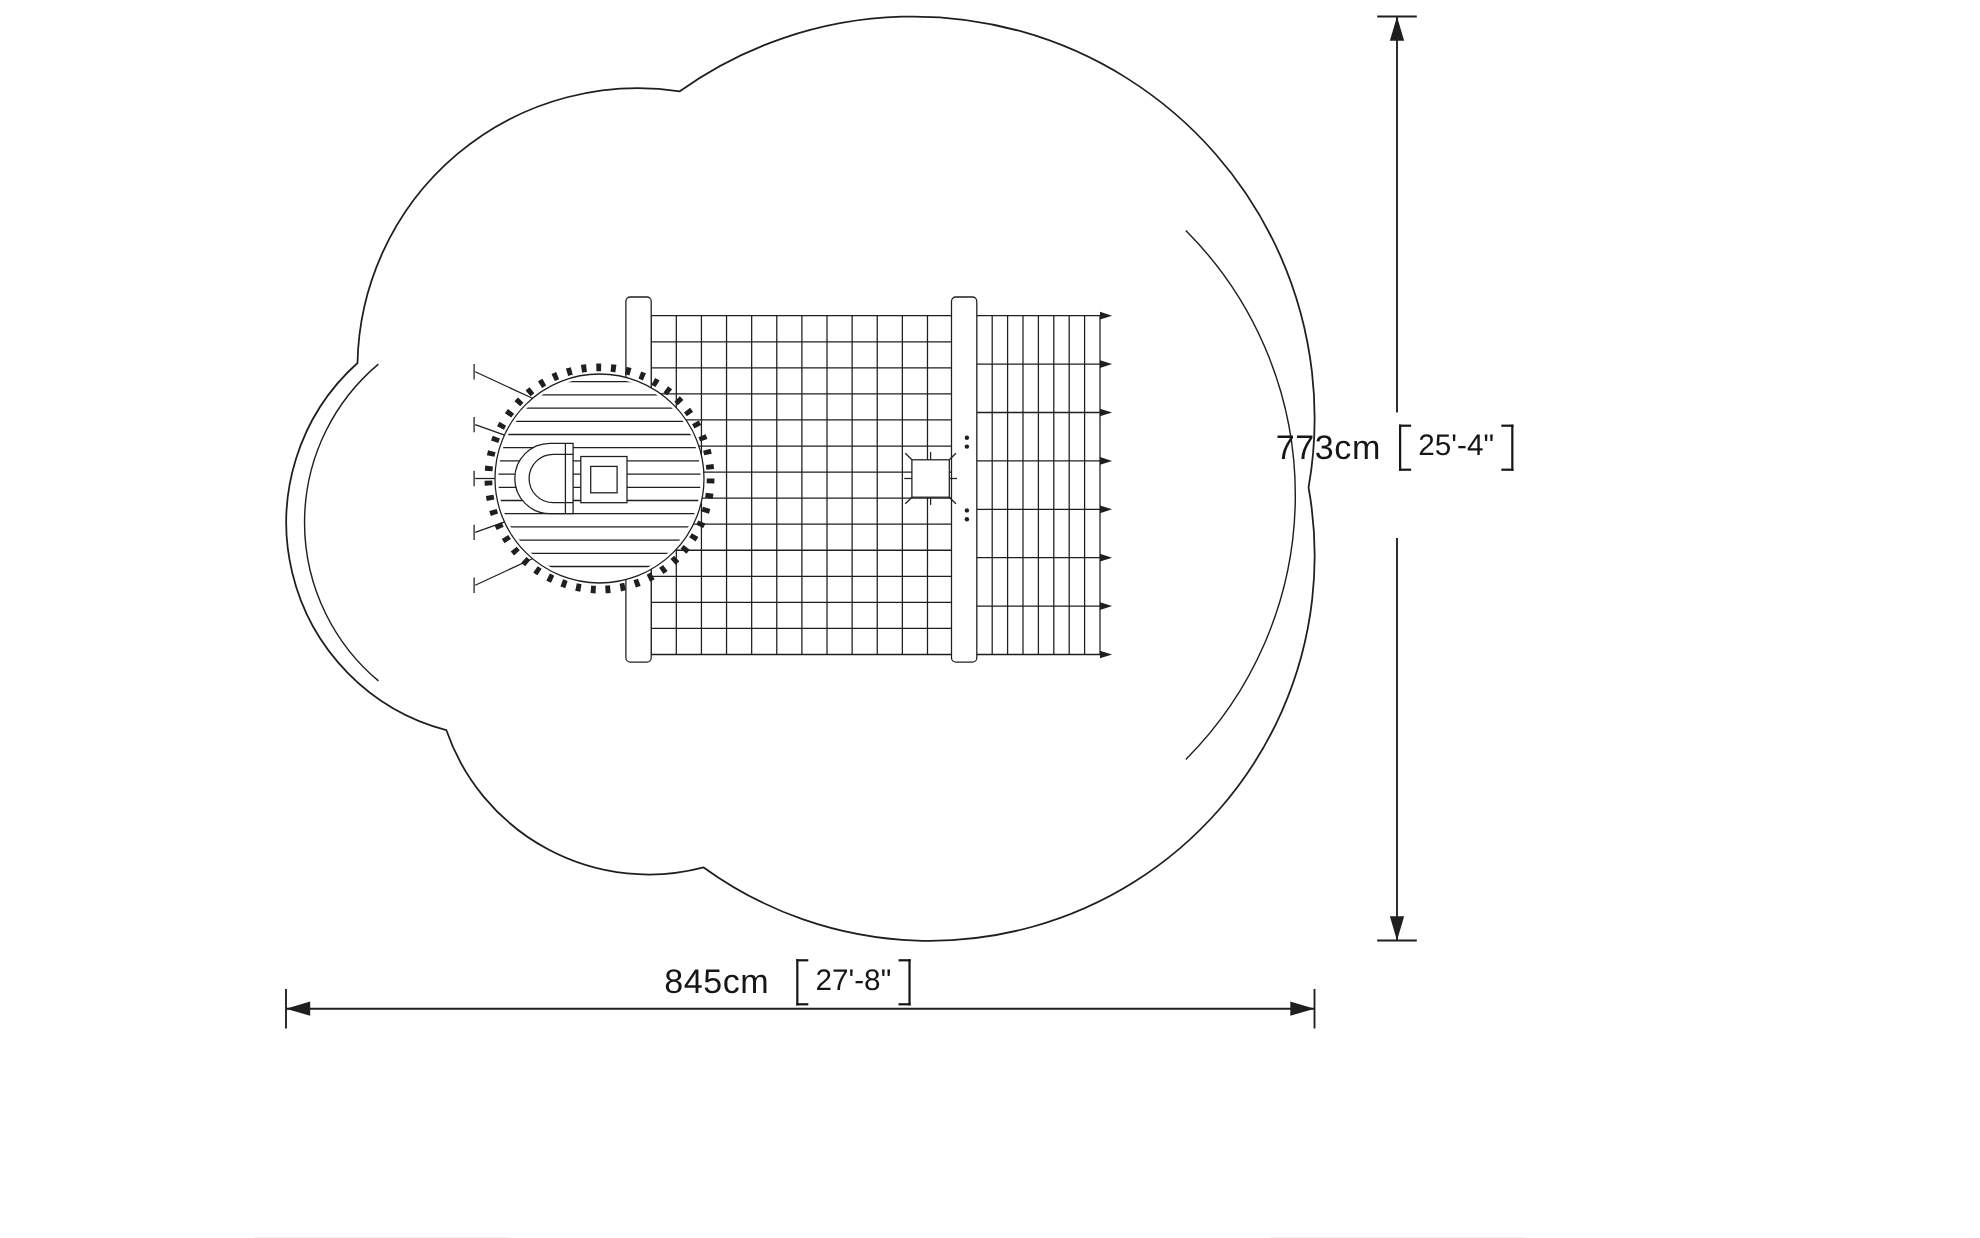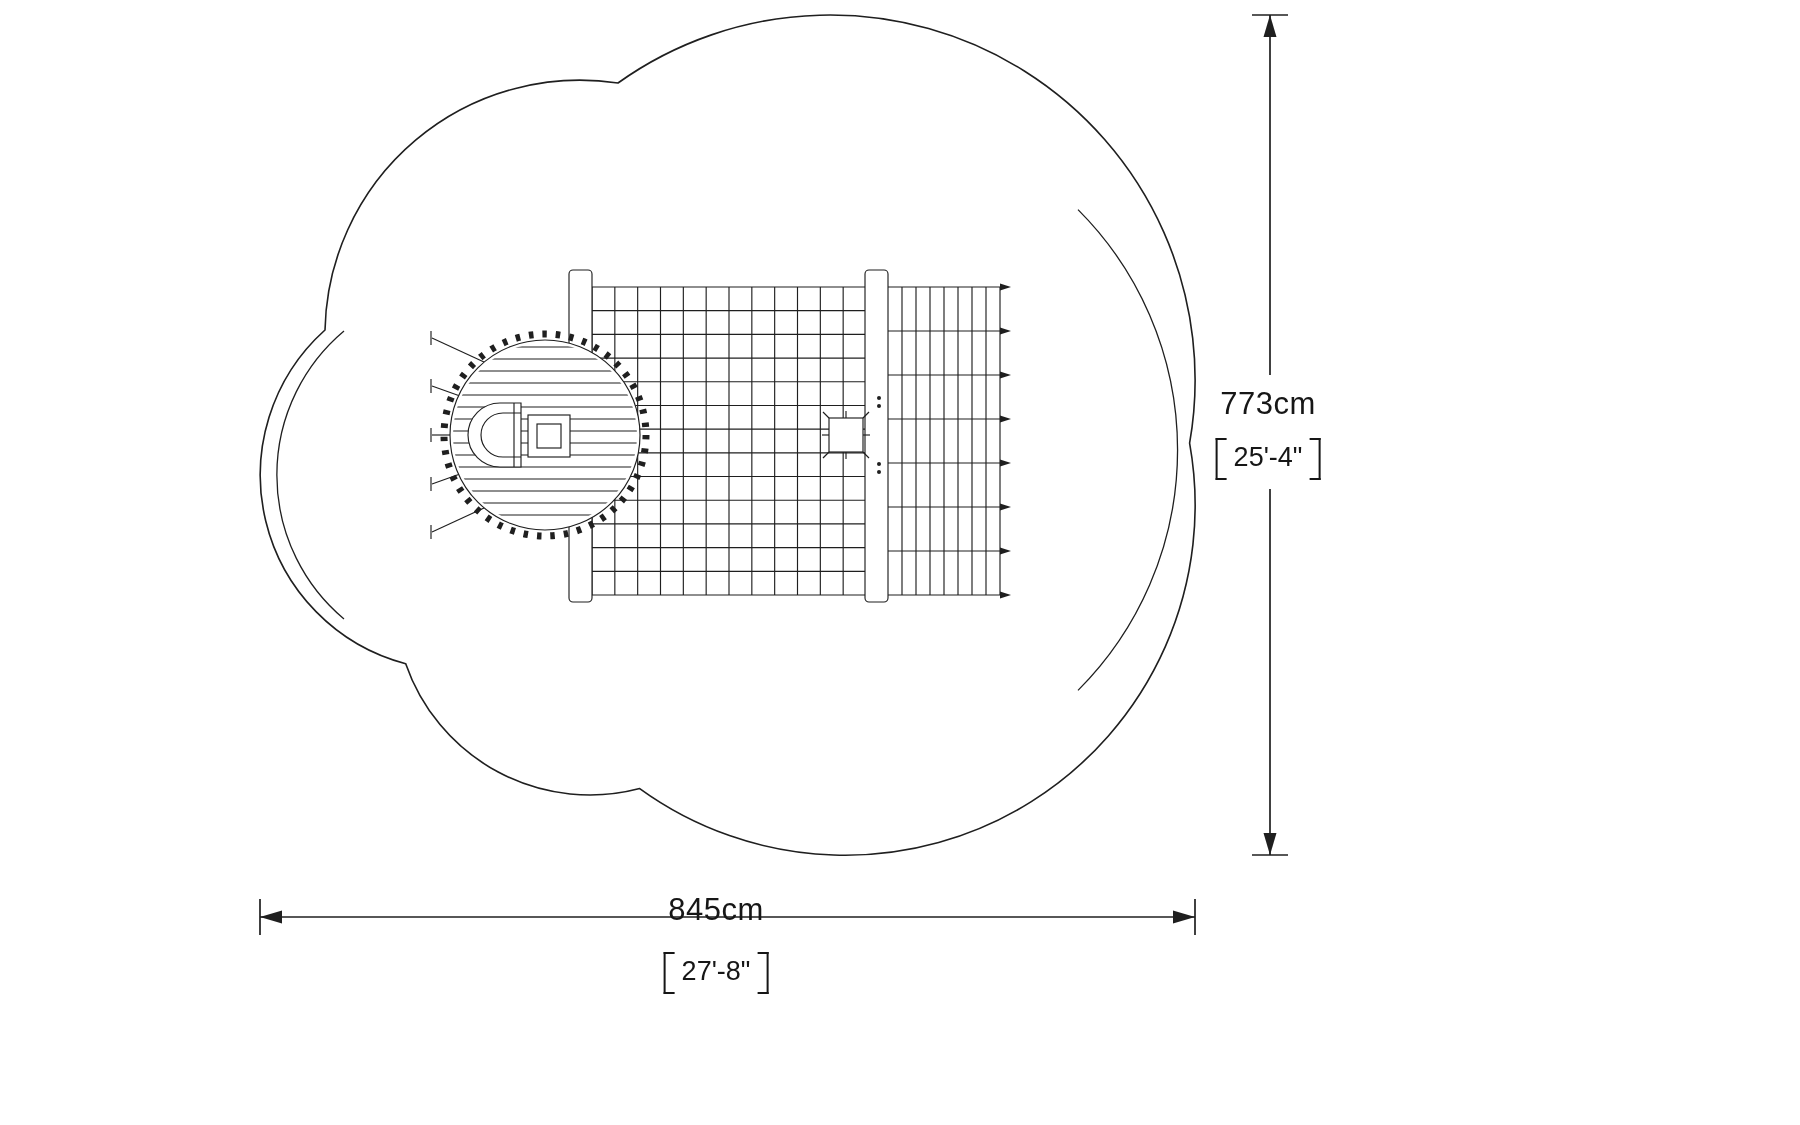--- a/index.html
+++ b/index.html
@@ -23,21 +23,21 @@
   .cloud2{stroke:var(--line);stroke-width:1.3;fill:none;}
   .d  {stroke:var(--line);stroke-width:1.7;fill:none;}
   .arrow{fill:var(--line);stroke:none;}
   .dot{fill:var(--line);stroke:none;}
   .ringticks{stroke:var(--line);stroke-width:7;fill:none;stroke-dasharray:4.5 9;}
 
   
   .dim{
     position:absolute;
     transform:translateX(-50%);
-    display:flex;flex-direction:column;align-items:center;
+    display:flex;flex-direction:row;align-items:center;
     color:#161616;
   }
   .dim .metric{
     font-size:31px;
     letter-spacing:.5px;
     white-space:nowrap;
   }
   .dim .imperial{
     display:flex;align-items:stretch;
     font-size:27px;
@@ -221,21 +221,21 @@
 
   <div class="dim dim-v" style="left:1268px;top:386px;">
     <div class="metric">773cm</div>
     <div class="imperial">
       <span class="brk brk-l"></span>
       <span class="val">25'-4"</span>
       <span class="brk brk-r"></span>
     </div>
   </div>
 
-  <div class="dim dim-h" style="left:716px;top:892px;text-align:center;">
+  <div class="dim dim-h" style="left:716px;top:872px;text-align:center;">
     <div class="metric">845cm</div>
     <div class="imperial">
       <span class="brk brk-l"></span>
       <span class="val">27'-8"</span>
       <span class="brk brk-r"></span>
     </div>
   </div>
 
 </div>
 

